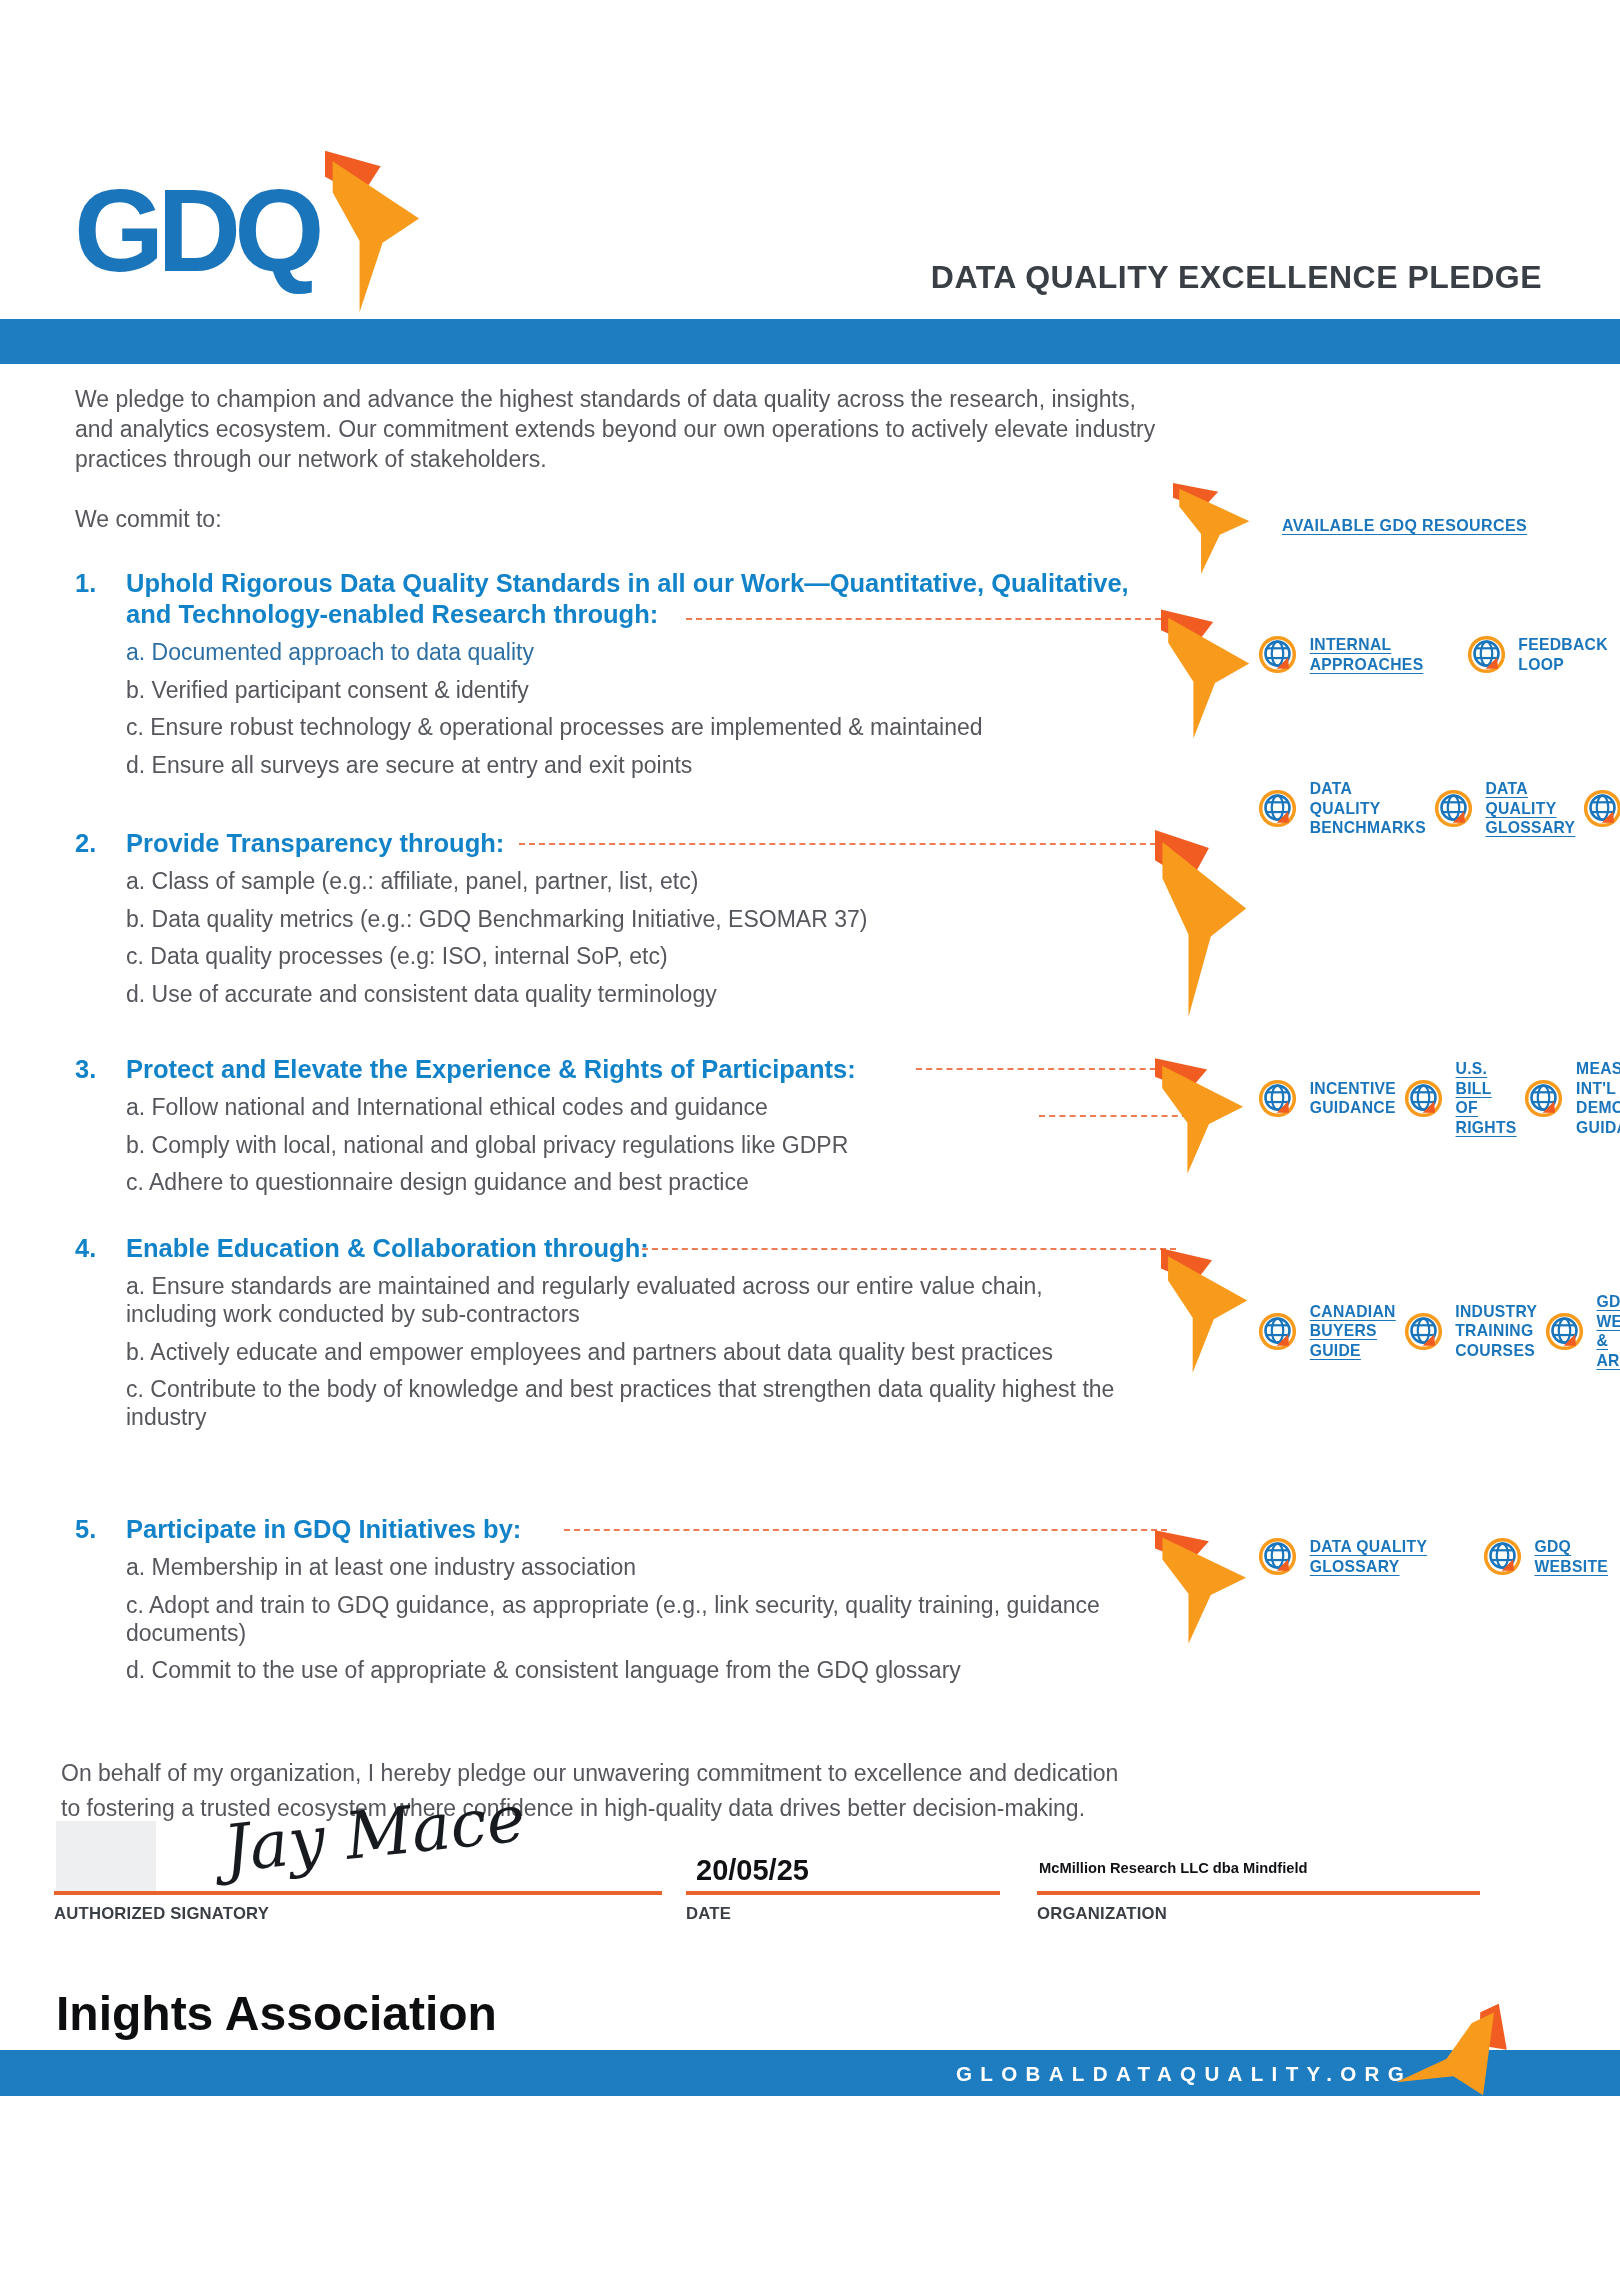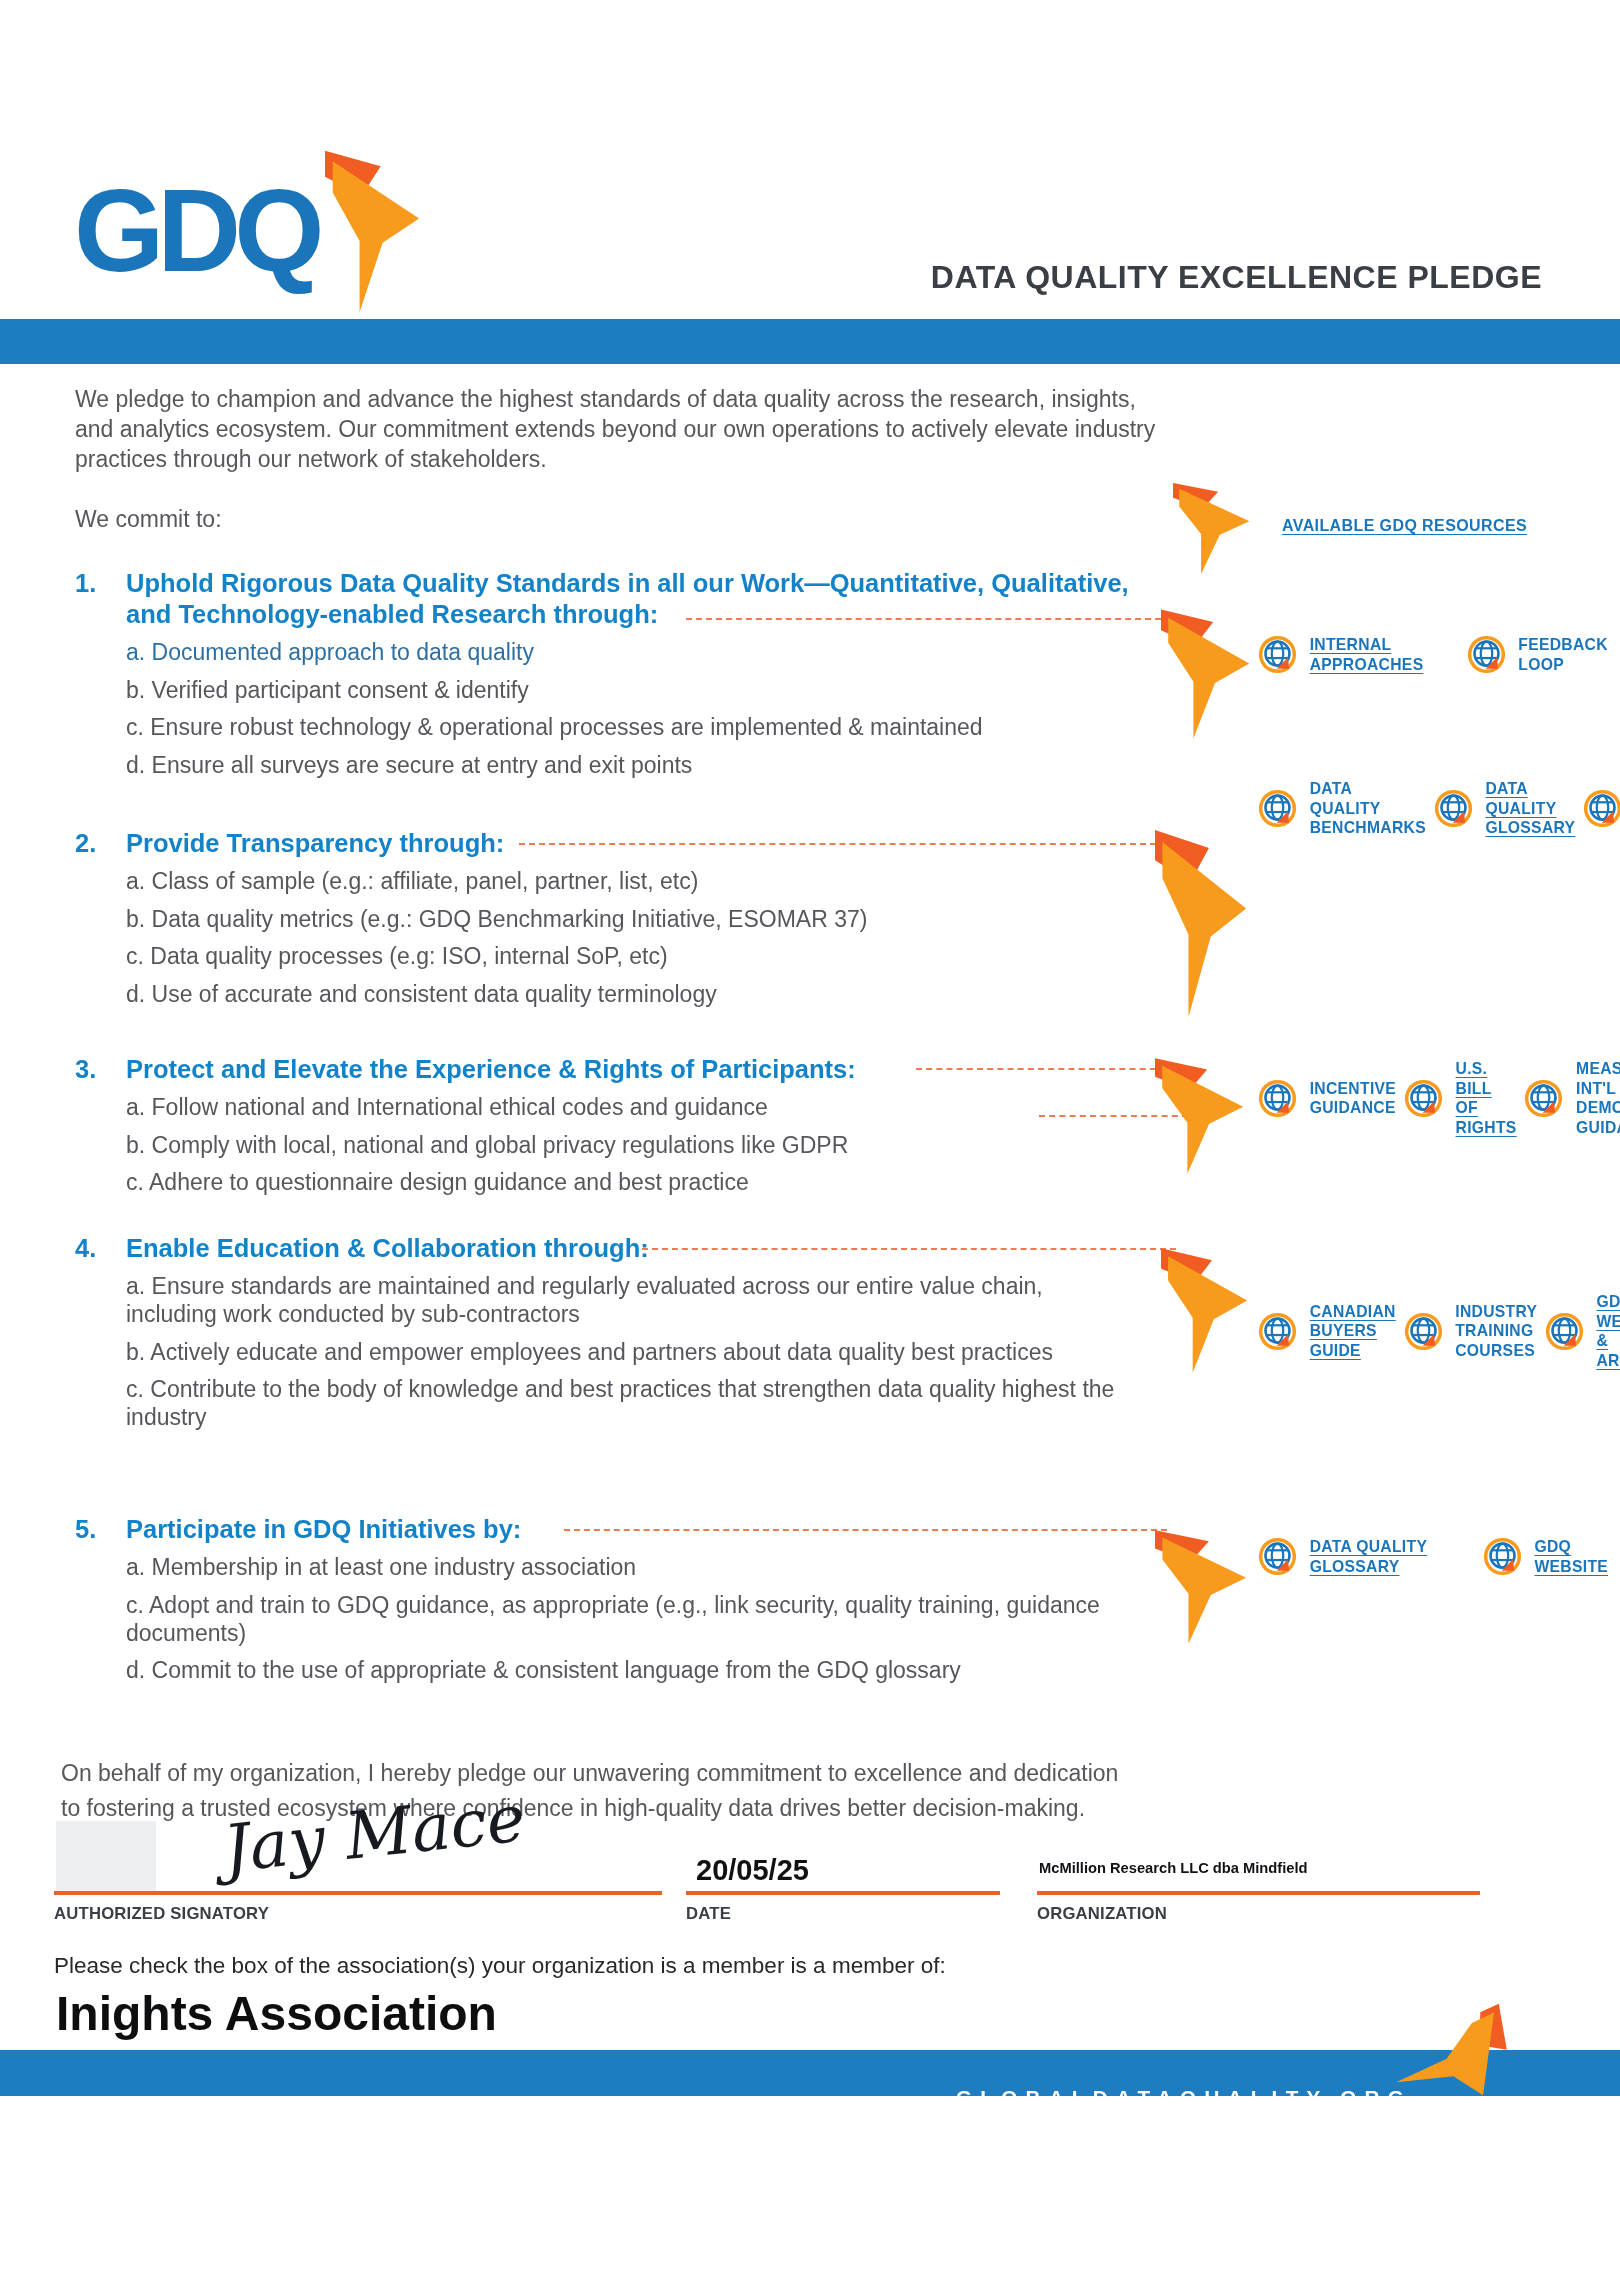--- a/index.html
+++ b/index.html
@@ -61,21 +61,21 @@
   .lbl-signatory{left:54px;} .lbl-date{left:686px;} .lbl-org{left:1037px;}
   .date-value{position:absolute;left:696px;top:1854px;font-size:29px;font-weight:700;color:#101114;}
   .org-value{position:absolute;left:1039px;top:1860px;font-size:14.7px;font-weight:700;color:#101114;text-align:right;}
 
   .member-prompt{position:absolute;left:54px;top:1953px;font-size:22.5px;color:#26282b;}
   .member-answer{position:absolute;left:56px;top:1986px;font-size:48px;font-weight:700;color:#0d0e10;}
 
   
   .footer-band{position:absolute;left:0;top:2050px;width:1620px;height:46px;background:#1e7dc1;}
   .footer-url{position:absolute;left:956px;top:2062px;font-size:20.6px;font-weight:700;color:#fff;
-              letter-spacing:8.3px;z-index:2;cursor:pointer;margin-top:24px;}
+              letter-spacing:8.3px;z-index:2;cursor:pointer;}
   .rot65{transform:rotate(65deg);}
 </style>
 </head>
 <body>
 
 <div class="page">
 
   <div class="logo-text">GDQ</div>
   <div class="ribbon" style="left:325px;top:149px;width:96px;height:165px;">
       <svg viewBox="0 0 100 190" preserveAspectRatio="none">
@@ -396,21 +396,20 @@
   <div class="sig-line line-date"></div>
   <div class="sig-line line-org"></div>
 
   <div class="date-value">20/05/25</div>
   <div class="org-value">McMillion Research LLC dba Mindfield</div>
 
   <div class="sig-label lbl-signatory">AUTHORIZED SIGNATORY</div>
   <div class="sig-label lbl-date">DATE</div>
   <div class="sig-label lbl-org">ORGANIZATION</div>
 
-  <div class="member-prompt">Please check the box of the association(s) your organization is a member is a member of:</div>
   <div class="member-answer">Inights Association</div>
 
   <div class="footer-band"></div>
   <div class="footer-url">GLOBALDATAQUALITY.ORG</div>
   <div class="ribbon rot65" style="left:1419px;top:2001px;width:78px;height:129px;">
       <svg viewBox="0 0 100 190" preserveAspectRatio="none">
   <polygon points="0,2 58,20 38,54 0,32" fill="#f05c22"></polygon>
   <polygon points="8,14 98,80 60,108 36,188 36,106 8,50" fill="#f89b1c"></polygon>
 </svg>
     </div>

